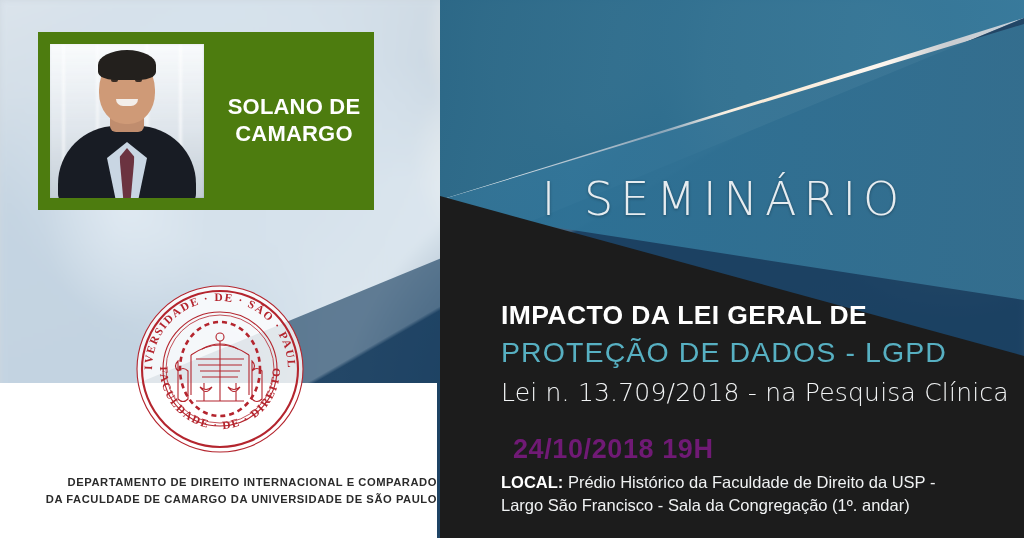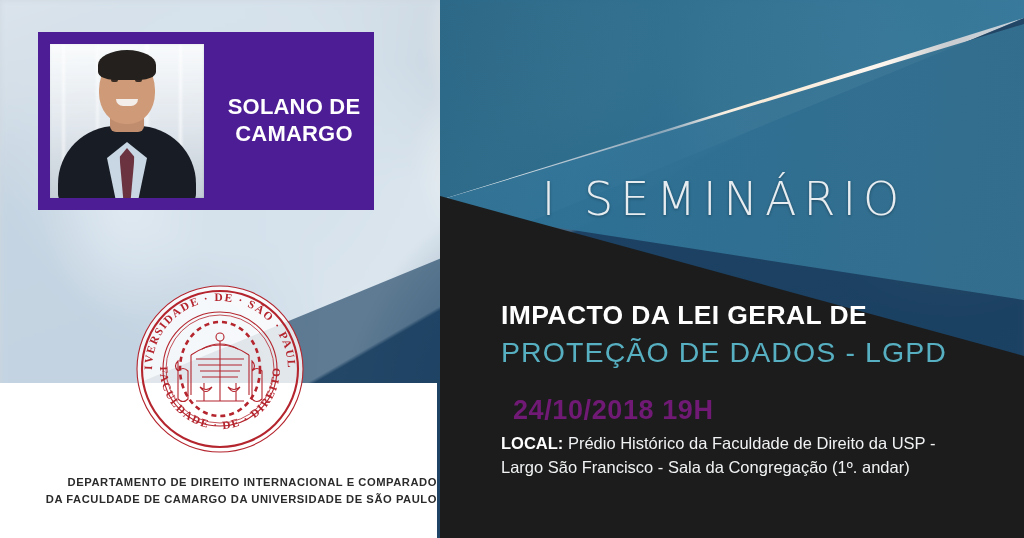--- a/index.html
+++ b/index.html
@@ -80,21 +80,21 @@
   .white-panel {
     position:absolute;
     left:0; top:383px; width:437px; height:155px;
     background:#ffffff;
   }
 
   
   .speaker-badge {
     position:absolute;
     left:38px; top:32px; width:336px; height:178px;
-    background:#4c1d95;
+    background:#4d7c0f;
   }
   .speaker-photo {
     position:absolute;
     left:12px; top:12px; width:154px; height:154px;
     overflow:hidden;
     background:linear-gradient(160deg,#e7ebef 0%,#cfd7de 35%,#b9c4cd 70%,#9fadb8 100%);
   }
   .speaker-photo .office {
     position:absolute; inset:0;
     background:
@@ -321,20 +321,21 @@
   <div class="dept-text">
     <div>DEPARTAMENTO DE DIREITO INTERNACIONAL E COMPARADO</div>
     <div>DA FACULDADE DE CAMARGO DA UNIVERSIDADE DE SÃO PAULO</div>
   </div>
 
   <div class="seminar-kicker">I SEMINÁRIO</div>
 
   <div class="main-block">
     <div class="title-line1">IMPACTO DA LEI GERAL DE</div>
     <div class="title-line2">PROTEÇÃO DE DADOS - LGPD</div>
+    <div class="title-line3">Lei n. 13.709/2018 - na Pesquisa Clínica</div>
     <div class="date-line">24/10/2018 19H</div>
     <div class="local-block">
       <span class="lbl">LOCAL:</span><span> Prédio Histórico da Faculdade de Direito da USP -</span><br>
       <span>Largo São Francisco - Sala da Congregação (1º. andar)</span>
     </div>
   </div>
 
 </div>
 
 </body></html>

